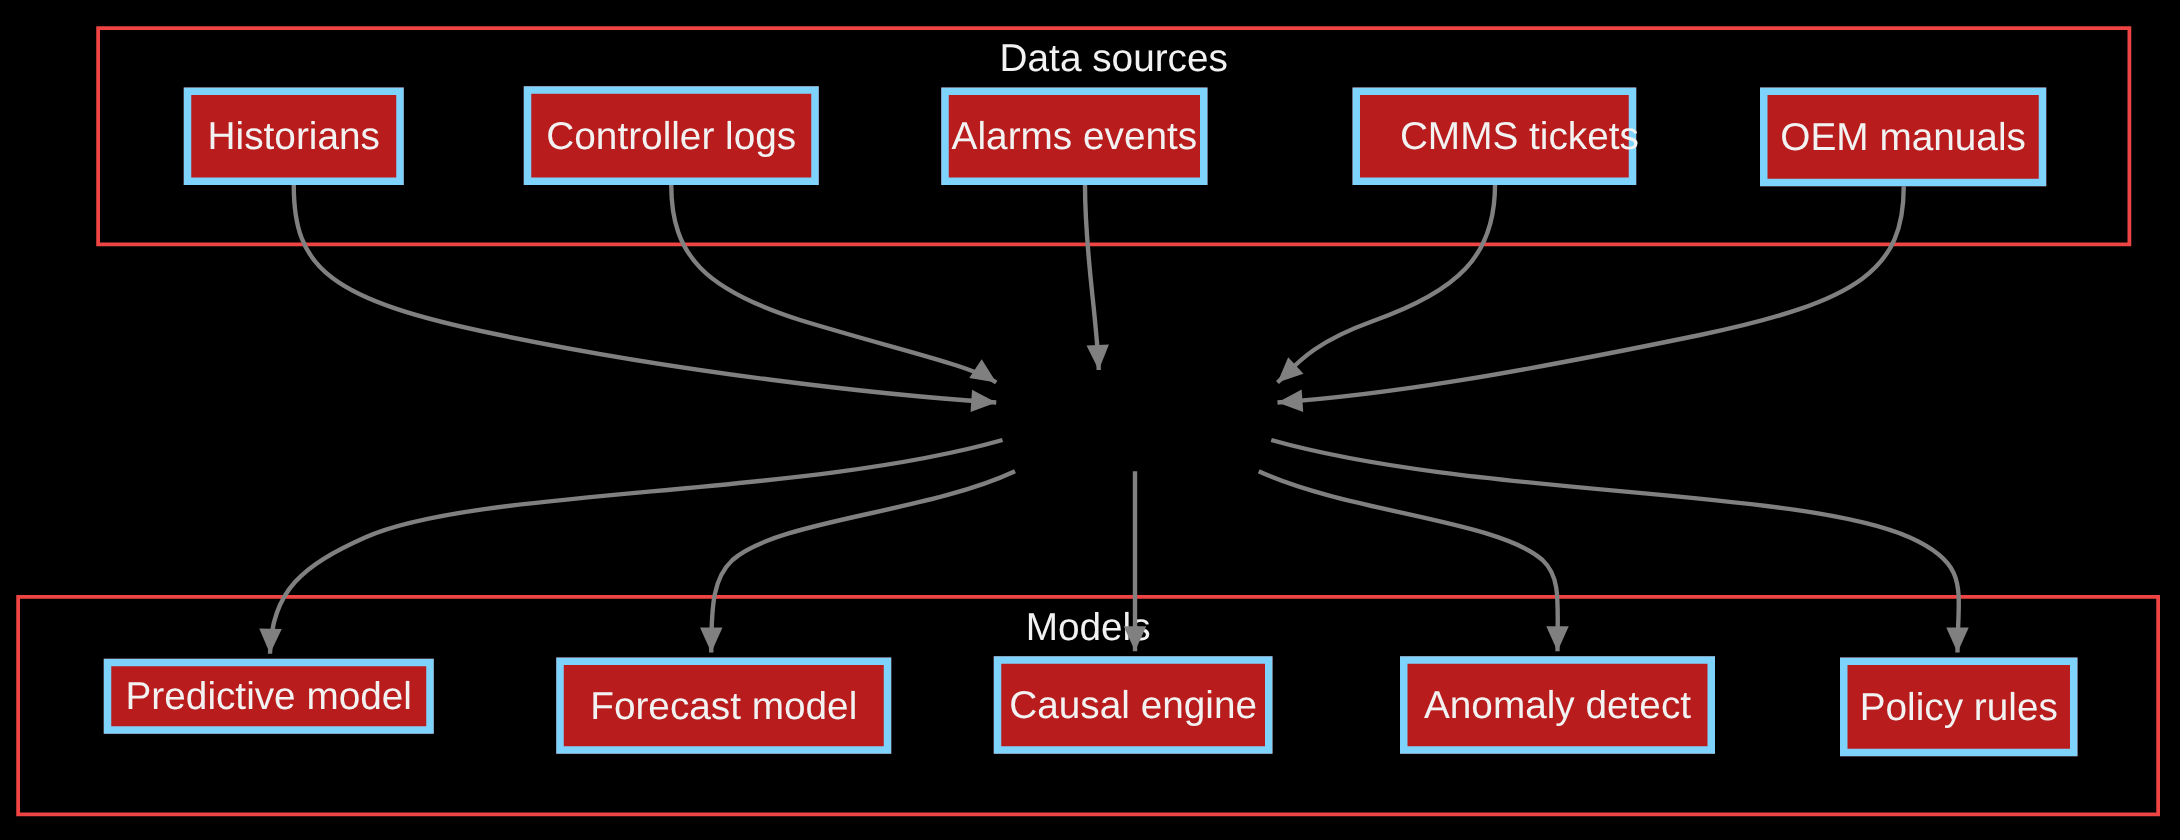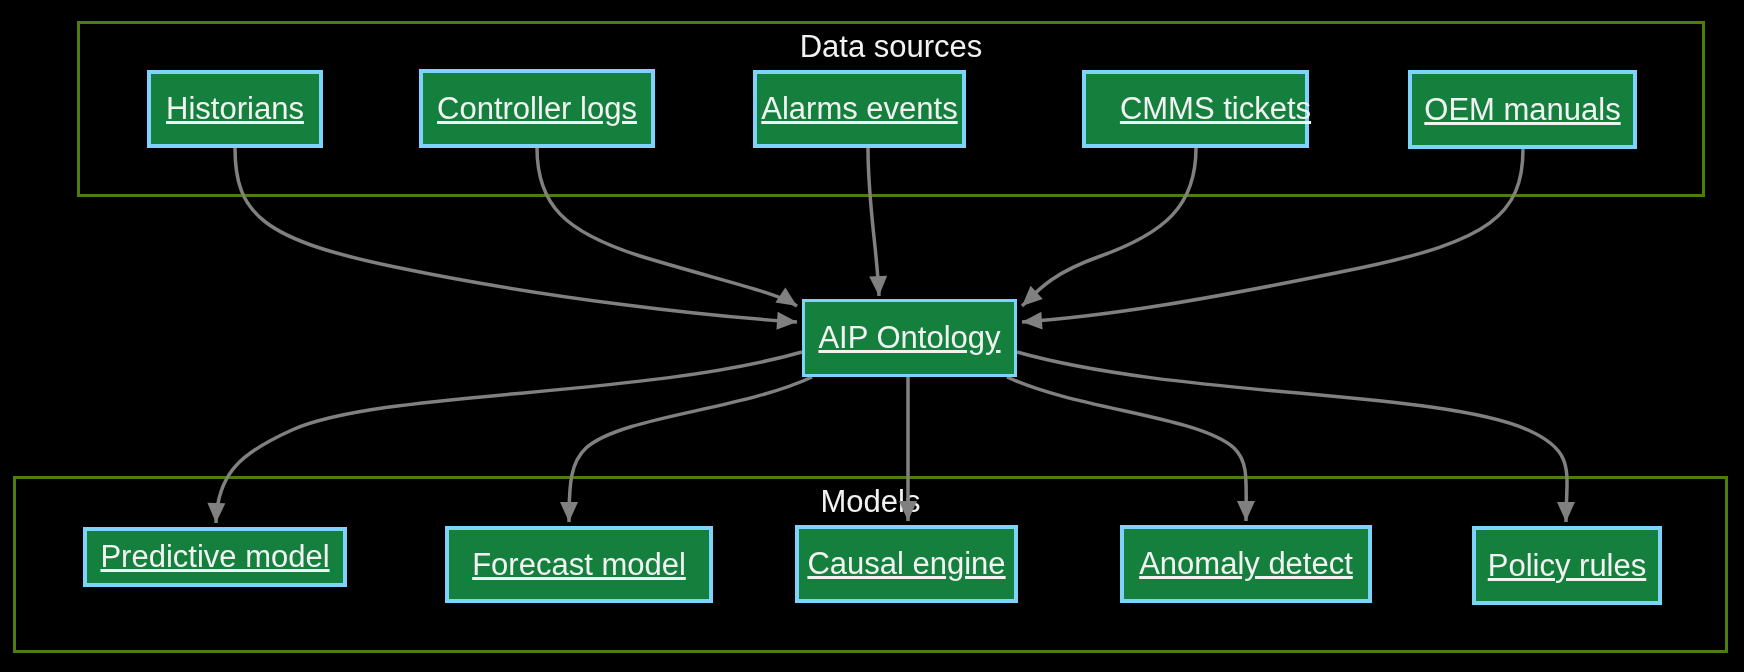--- a/index.html
+++ b/index.html
@@ -5,21 +5,21 @@
   html,body{margin:0;padding:0;background:#000;}
   .stage{
     position:relative;
     width:1744px;height:672px;
     background:#000;
     font-family:"Liberation Sans", sans-serif;
     overflow:hidden;
   }
   .container{
     position:absolute;
-    border:3px solid #4d7c0f;
+    border:3px solid #ef4444;
     background:transparent;
     box-sizing:border-box;
     z-index:1;
     padding-left:23px;
   }
   .container-title{
     position:absolute;
     left:0;right:0;
     top:6px;
     text-align:center;
@@ -38,30 +38,29 @@
   }
   .edge{
     fill:none;
     stroke:#808080;
     stroke-width:3.5px;
   }
 
   .node{
     position:absolute;
     box-sizing:border-box;
-    border:4px solid #7dd3fc;
-    background:#15803d;
+    border:6px solid #7dd3fc;
+    background:#b91c1c;
     color:#f2f2f2;
     font-size:31px;
     display:flex;
     align-items:center;
     justify-content:center;
     white-space:nowrap;
     z-index:3;
-    text-decoration:underline;
   }
   
   #n-historians{left:147px;top:70px;width:176px;height:78px;}
   #n-controller-logs{left:419px;top:69px;width:236px;height:79px;}
   #n-alarms-events{left:753px;top:70px;width:213px;height:78px;}
   #n-cmms-tickets{left:1082px;top:70px;width:227px;height:78px;padding-left:40px;}
   #n-oem-manuals{left:1408px;top:70px;width:229px;height:79px;}
   
   #n-aip-ontology{left:802px;top:299px;width:215px;height:78px;border-width:3.5px;}
   
@@ -101,21 +100,20 @@
     <path class="edge" marker-end="url(#ah)" d="M1007,377 C1078,410 1198,416 1234,448 C1249,462 1246,482 1246,521"></path>
     <path class="edge" marker-end="url(#ah)" d="M1017,352 C1180,398 1438,390 1528,430 C1577,452 1566,472 1566,522"></path>
   </svg>
 
   <div class="node" id="n-historians">Historians</div>
   <div class="node" id="n-controller-logs">Controller logs</div>
   <div class="node" id="n-alarms-events">Alarms events</div>
   <div class="node" id="n-cmms-tickets">CMMS tickets</div>
   <div class="node" id="n-oem-manuals">OEM manuals</div>
 
-  <div class="node" id="n-aip-ontology">AIP Ontology</div>
 
   <div class="node" id="n-predictive-model">Predictive model</div>
   <div class="node" id="n-forecast-model">Forecast model</div>
   <div class="node" id="n-causal-engine">Causal engine</div>
   <div class="node" id="n-anomaly-detect">Anomaly detect</div>
   <div class="node" id="n-policy-rules">Policy rules</div>
 
 </div>
 
 </body></html>

